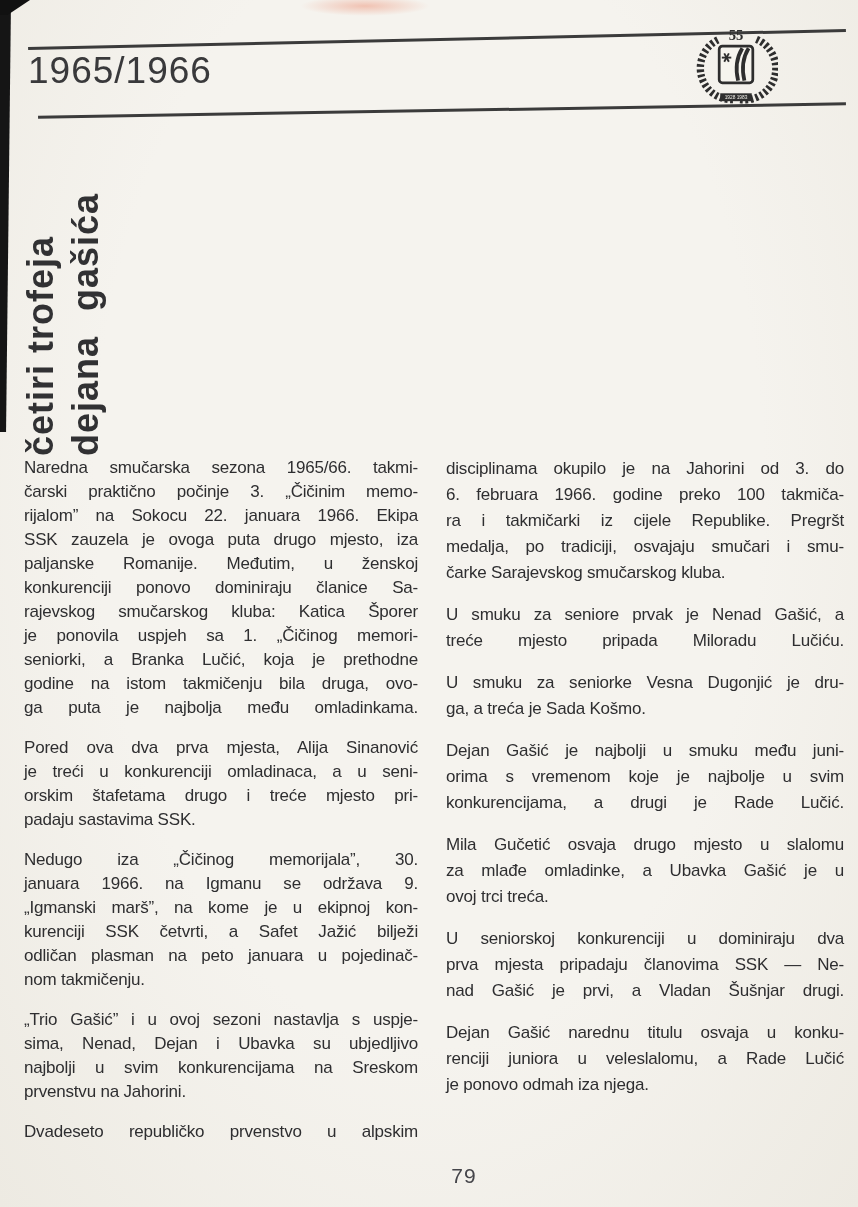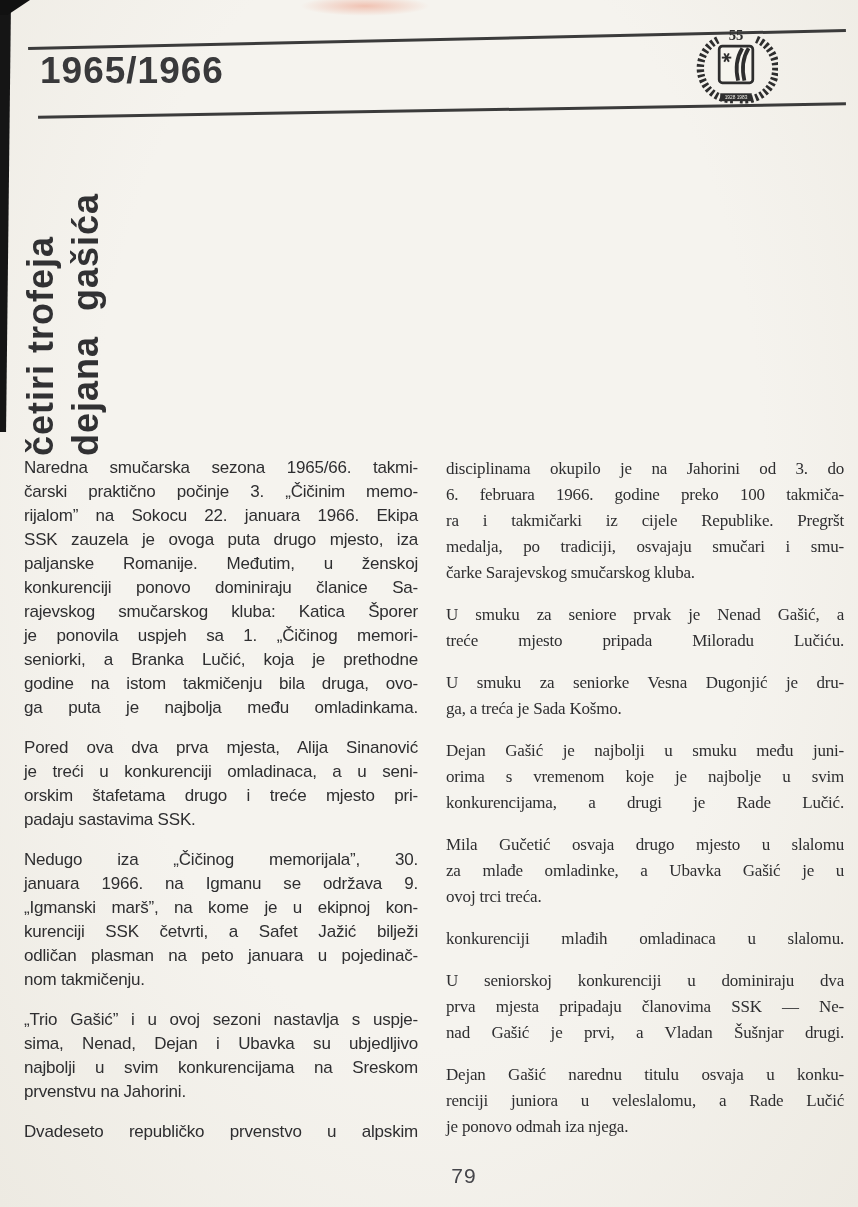--- a/index.html
+++ b/index.html
@@ -13,37 +13,37 @@
             clip-path:polygon(0 0,100% 0,55% 100%,0 100%);}
   .corner-notch{position:absolute;left:0;top:0;width:30px;height:15px;background:#111;
             clip-path:polygon(0 0,100% 0,25% 100%,0 100%);}
   .smudge{position:absolute;left:300px;top:-4px;width:130px;height:20px;
           background:radial-gradient(ellipse at center, rgba(233,120,88,.4), rgba(233,120,88,0) 70%);}
   
   .rule{position:absolute;height:3px;background:#3b3b3b;}
   .rule-top{left:28px;top:38px;width:818px;transform:rotate(-1.25deg);}
   .rule-bottom{left:38px;top:109px;width:808px;transform:rotate(-0.95deg);}
   
-  .season{position:absolute;left:40px;top:50px;margin:0;
-          font-size:37px;font-weight:bold;letter-spacing:1px;color:#39393b;}
+  .season{position:absolute;left:28px;top:50px;margin:0;
+          font-size:37px;font-weight:normal;letter-spacing:1px;color:#39393b;}
   
   .badge{position:absolute;left:694px;top:24px;width:84px;height:84px;}
   
   .vtitle{position:absolute;left:18px;top:456px;width:274px;height:94px;
           transform:rotate(-90deg);transform-origin:0 0;}
   .vtitle-line{font-size:36px;line-height:45px;font-weight:bold;color:#313133;
                letter-spacing:1px;white-space:nowrap;}
   .vtitle-line:nth-child(2){word-spacing:14px;}
   
   .col{position:absolute;top:456px;width:394px;font-size:17px;color:#2e2e30;
        letter-spacing:-0.2px;}
   .col-left{left:24px;}
   .col-left .tline{line-height:24px;}
   .col-left .para{margin-bottom:16px;}
-  .col-right{left:446px;width:398px;font-family:Liberation Serif, serif;}
+  .col-right{left:446px;width:398px;}
   .col-right .tline{line-height:26px;}
   .col-right .para{margin-bottom:16px;}
   .tline{text-align:left;}
   .tline.just{text-align:justify;text-align-last:justify;}
   
   .page-number{position:absolute;left:0;top:1164px;width:858px;text-align:center;
                font-size:21px;color:#45454a;letter-spacing:1px;margin-left:35px;}
 </style>
 </head>
 <body>
@@ -147,21 +147,20 @@
         <div class="tline just">Dejan Gašić je najbolji u smuku među juni-</div>
         <div class="tline just">orima s vremenom koje je najbolje u svim</div>
         <div class="tline just">konkurencijama, a drugi je Rade Lučić.</div>
       </div>
       <div class="para">
         <div class="tline just">Mila Gučetić osvaja drugo mjesto u slalomu</div>
         <div class="tline just">za mlađe omladinke, a Ubavka Gašić je u</div>
         <div class="tline">ovoj trci treća.</div>
       </div>
       <div class="para">
-        <div class="tline just">konkurenciji mlađih omladinaca u slalomu.</div>
       </div>
       <div class="para">
         <div class="tline just">U seniorskoj konkurenciji u dominiraju dva</div>
         <div class="tline just">prva mjesta pripadaju članovima SSK — Ne-</div>
         <div class="tline just">nad Gašić je prvi, a Vladan Šušnjar drugi.</div>
       </div>
       <div class="para">
         <div class="tline just">Dejan Gašić narednu titulu osvaja u konku-</div>
         <div class="tline just">renciji juniora u veleslalomu, a Rade Lučić</div>
         <div class="tline">je ponovo odmah iza njega.</div>

